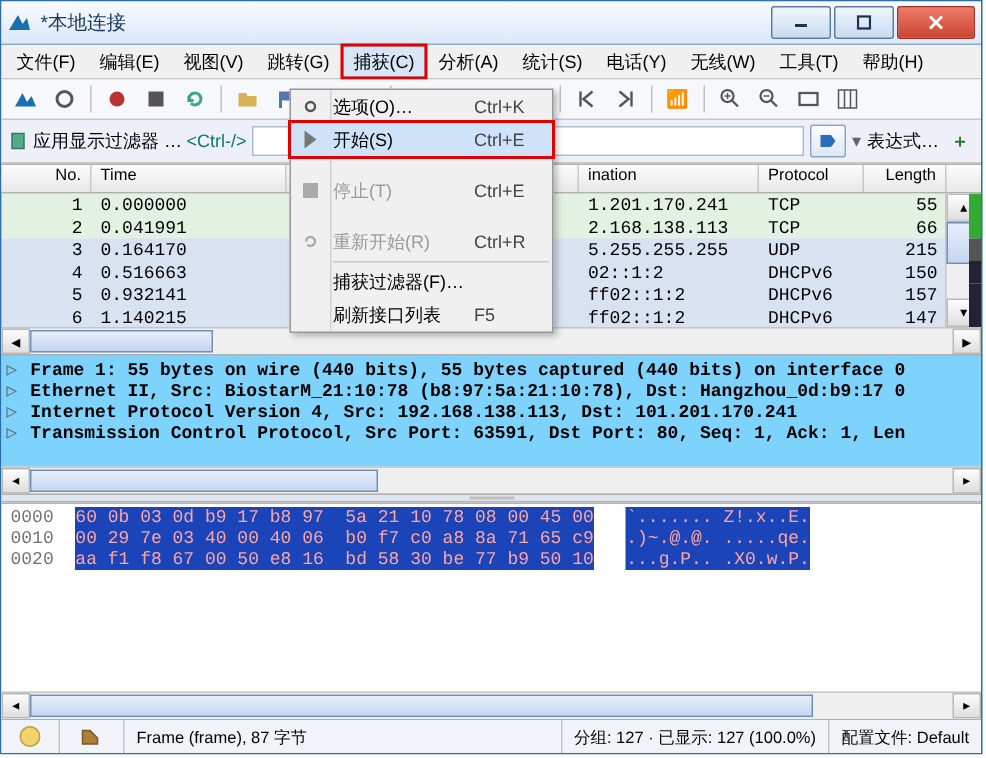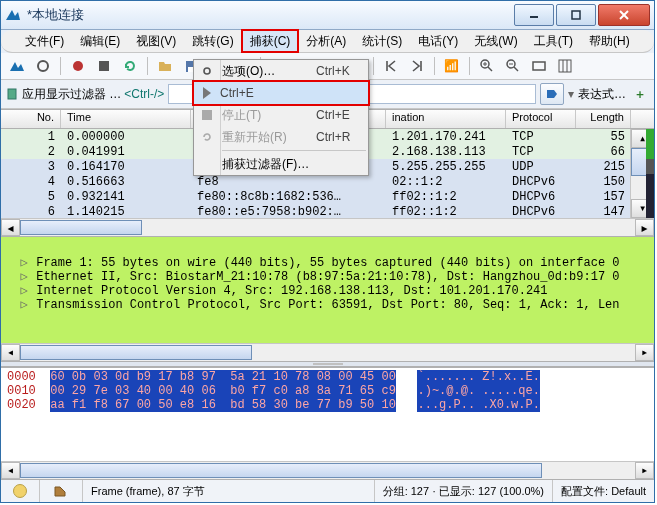--- a/index.html
+++ b/index.html
@@ -6,21 +6,21 @@
   .window { width:655px; height:503px; margin:0; border:1px solid #2f6ea8; background:#e9eff7; position:relative; display:flex; flex-direction:column; box-sizing:border-box; }
   
   .titlebar { height:28px; background:linear-gradient(#f8fbff,#dbe8f7); display:flex; align-items:center; padding:0 4px; border-bottom:1px solid #8fa9c7; }
   .titlebar .icon { width:16px; height:16px; margin-right:6px; }
   .titlebar .title { flex:1; color:#18365a; font-size:13px; }
   .winbtns { display:flex; gap:0; }
   .winbtn { width:38px; height:20px; border:1px solid #5a7da8; border-radius:2px; background:linear-gradient(#f0f7ff,#c9dcf1); display:flex; align-items:center; justify-content:center; margin-left:2px; cursor:pointer; }
   .winbtn.close { width:50px; background:linear-gradient(#f07a6a,#c9452e); border-color:#9c322a; }
   .winbtn svg { display:block; }
   
-  .menubar { height:22px; background:#f0f0f0; display:flex; align-items:stretch; border-bottom:1px solid #c7c7c7; padding:0 16px;border-radius:11px; }
+  .menubar { height:22px; background:#f0f0f0; display:flex; align-items:stretch; border-bottom:1px solid #c7c7c7; padding:0 2px; }
   .menuitem { padding:0 8px; display:flex; align-items:center; cursor:default; }
   .menuitem.active { background:#d7e6f7; border:1px solid #7da2ce; box-sizing:border-box; padding:0 7px; }
   .red-box { outline:2px solid #e30000; outline-offset:-1px; }
   
   .toolbar { height:26px; background:#f6f8fb; border-bottom:1px solid #c7c7c7; display:flex; align-items:center; padding:0 4px; gap:2px; }
   .tbtn { width:22px; height:22px; display:flex; align-items:center; justify-content:center; border:1px solid transparent; border-radius:2px; cursor:pointer; }
   .tsep { width:1px; height:18px; background:#c0c0c0; margin:0 3px; }
   
   .filterbar { height:24px; display:flex; align-items:center; padding:2px 4px; gap:4px; background:#edf1f7; border-bottom:1px solid #c7c7c7;text-align:center; }
   .filterbar .flabel { display:flex; align-items:center; gap:3px; }
@@ -29,21 +29,21 @@
   .combo { width:22px; height:20px; border:1px solid #8fa6c2; background:linear-gradient(#fcfdff,#dde7f3); border-radius:2px; display:flex; align-items:center; justify-content:center; cursor:pointer; }
   .plus { width:18px; height:18px; display:flex; align-items:center; justify-content:center; color:#2a7b2a; font-weight:bold; border:1px solid transparent; border-radius:2px; cursor:pointer; }
   
   .dropdown { position:absolute; left:192px; top:51px; width:174px; background:#f0f0f0; border:1px solid #979797; box-shadow:2px 2px 4px rgba(0,0,0,.25); z-index:50; }
   .dropdown .dmrow { display:flex; align-items:center; height:22px; position:relative; }
   .dropdown .dmicon { width:26px; display:flex; align-items:center; justify-content:center; }
   .dropdown .dmlabel { flex:1; padding-left:2px; }
   .dropdown .dmsc { width:46px; text-align:left; color:#444; padding-right:6px; }
   .dropdown .dmsep { height:1px; background:#c7c7c7; margin:2px 2px 2px 28px; }
   .dropdown .dmrow.hl { background:#cfe3f8; }
-  .dropdown .dmrow.disabled { color:#9a9a9a; }
+  .dropdown .dmrow.disabled { color:#9a9a9a;margin-top:12px; }
   .dropdown .leftbar { position:absolute; left:26px; top:0; bottom:0; width:1px; background:#d0d0d0; }
   .dropdown .dmrow.hl.red-box { outline-offset:0; }
   
   .plist { flex:0 0 126px; display:flex; flex-direction:column; border-top:1px solid #b0b0b0; min-height:0; }
   .plist .hdr { display:flex; background:linear-gradient(#fdfdfd,#e7e7e7); border-bottom:1px solid #b0b0b0; height:18px; }
   .plist .hdr .col { padding:1px 6px; border-right:1px solid #c8c8c8; box-sizing:border-box; font-size:11px; white-space:nowrap; overflow:hidden; }
   .plist .body { flex:1; overflow:hidden; font-family: "Courier New", monospace; font-size:12px; position:relative; }
   .plist .row { display:flex; height:15px; align-items:center; }
   .plist .row .cell { padding:0 6px; box-sizing:border-box; overflow:hidden; white-space:nowrap; }
   .vscroll { position:absolute; right:0; top:0; bottom:0; width:23px; background:#efefef; border-left:1px solid #c6c6c6; display:flex; flex-direction:column; }
@@ -51,30 +51,30 @@
   .vscroll .track { flex:1; }
   .vscroll .thumb { background:linear-gradient(#e7eefb,#c5d6ef); border:1px solid #6e8fb7; height:50%; margin:0; }
   .hscroll { height:17px; background:#efefef; border-top:1px solid #c6c6c6; display:flex; align-items:center; }
   .hscroll .arrow { width:17px; height:15px; background:linear-gradient(#fdfdfd,#dedede); border:1px solid #b9b9b9; display:flex;align-items:center;justify-content:center; }
   .hscroll .track { flex:1; height:15px; position:relative; }
   .hscroll .thumb { position:absolute; left:0; top:0; bottom:0; width:120px; background:linear-gradient(#e7eefb,#c5d6ef); border:1px solid #6e8fb7; }
   .col-no{width:60px;text-align:right;} .col-time{width:130px;} .col-src{width:195px;} .col-dst{width:120px;} .col-proto{width:70px;} .col-len{width:55px;text-align:right;} .row.bg-green{background:#e2f1e2;} .row.bg-blue{background:#d8e2f1;}
   .tinybar{position:absolute;right:0;top:0;bottom:0;width:8px;}
   .tinybar div{width:100%;}
   
-  .tree { flex:0 0 88px; font-family: "Courier New", monospace; font-size:12px; background:#bef264; border-top:1px solid #b0b0b0; padding:18px; overflow:hidden; position:relative; }
+  .tree { flex:0 0 88px; font-family: "Courier New", monospace; font-size:12px; background:#7dd3fc; border-top:1px solid #b0b0b0; padding:2px; overflow:hidden; position:relative;font-weight:bold; }
   .tree .tline { white-space:pre; height:14px; }
   .tree .expander { display:inline-block; width:10px; text-align:center; color:#666; }
   
   .splitter { height:4px; background:#e0e6ef; border-top:1px solid #b0b0b0; border-bottom:1px solid #b0b0b0; cursor:row-resize; position:relative; }
   .splitter::after{content:"";position:absolute;left:50%;top:1px;width:30px;height:2px;background:#c0c0c0;transform:translateX(-50%);}
   
   .hex { flex:1; font-family: "Courier New", monospace; font-size:12px; background:#fff; border-top:1px solid #b0b0b0; padding:2px 6px; overflow:hidden; position:relative; min-height:78px; }
   .hex .hrow { white-space:pre; height:14px; }
-  .hex .addr { color:#b91c1c; }
+  .hex .addr { color:#737373; }
   .sel { background:#1a44b8; color:#fca5a5; }
   
   .status { height:22px; border-top:1px solid #b0b0b0; background:#f0f3f8; display:flex; align-items:center; font-size:11px; }
   .status .scell { padding:0 8px; border-left:1px solid #c6c6c6; height:100%; display:flex; align-items:center; }
   .status .scell:first-child { border-left:none; }
   .circle { width:12px; height:12px; border-radius:50%; background:#f1d26b; border:1px solid #b8a048; margin-right:6px; }
   
   .content-area { position:relative; flex:1; display:flex; flex-direction:column; min-height:0; }
 </style>
 </head>
@@ -380,20 +380,21 @@
           </div>
           <div class="dmlabel">选项(O)…</div>
           <div class="dmsc">Ctrl+K</div>
         </div>
         <div class="dmrow hl red-box">
           <div class="dmicon">
             <svg width="10" height="12">
               <path fill="#777" d="M1 0l8 6-8 6z"></path>
             </svg>
           </div>
+          <div class="dmlabel">开始(S)</div>
           <div class="dmsc">Ctrl+E</div>
         </div>
         <div class="dmrow disabled">
           <div class="dmicon">
             <svg width="10" height="10">
               <rect width="10" height="10" fill="#aaa"></rect>
             </svg>
           </div>
           <div class="dmlabel">停止(T)</div>
           <div class="dmsc">Ctrl+E</div>
@@ -406,20 +407,25 @@
           </div>
           <div class="dmlabel">重新开始(R)</div>
           <div class="dmsc">Ctrl+R</div>
         </div>
         <div class="dmsep"></div>
         <div class="dmrow">
           <div class="dmicon"></div>
           <div class="dmlabel">捕获过滤器(F)…</div>
           <div class="dmsc"></div>
         </div>
+        <div class="dmrow">
+          <div class="dmicon"></div>
+          <div class="dmlabel">刷新接口列表</div>
+          <div class="dmsc">F5</div>
+        </div>
       </div>
   </div>
 
   <div class="status">
     <div class="scell" style="width:22px;justify-content:center;">
         <span class="circle" style="margin:0;"></span>
       </div>
     <div class="scell" style="width:26px;justify-content:center;">
       <svg width="16" height="14">
           <path fill="#b07e3c" stroke="#7a5624" d="M2 3h5l5 5v4H2z"></path>

